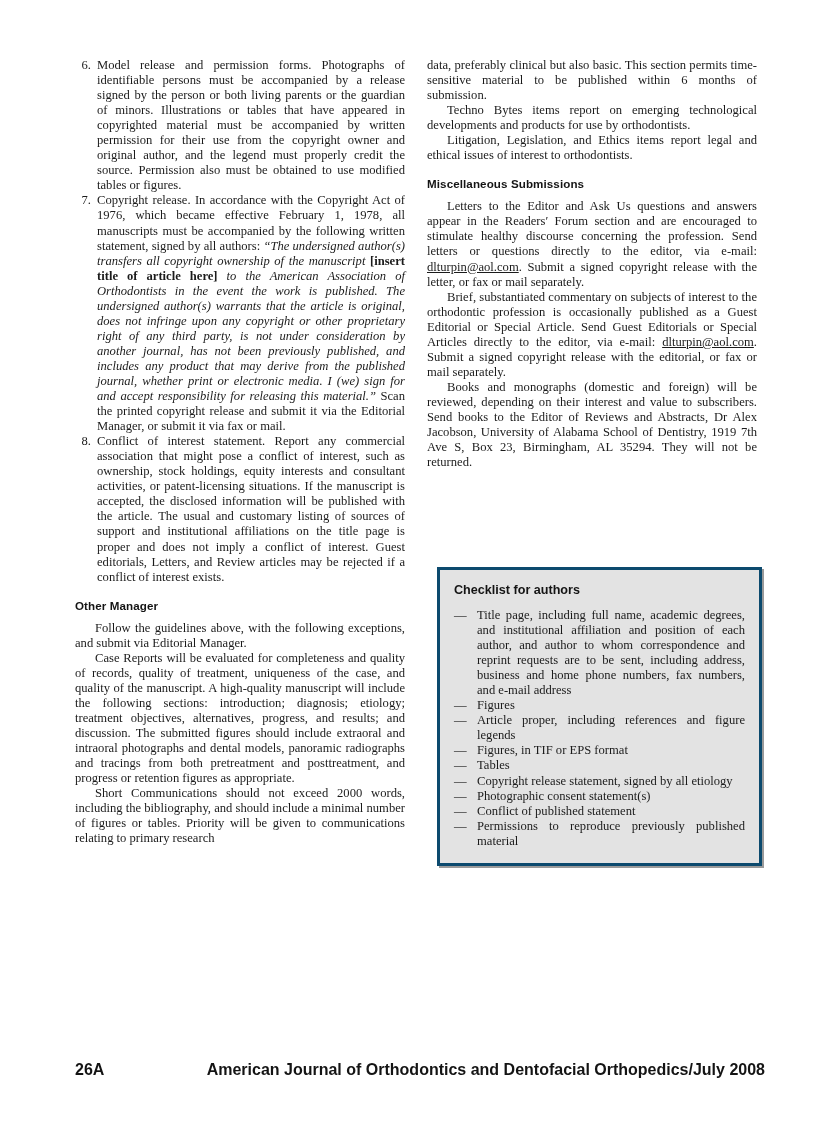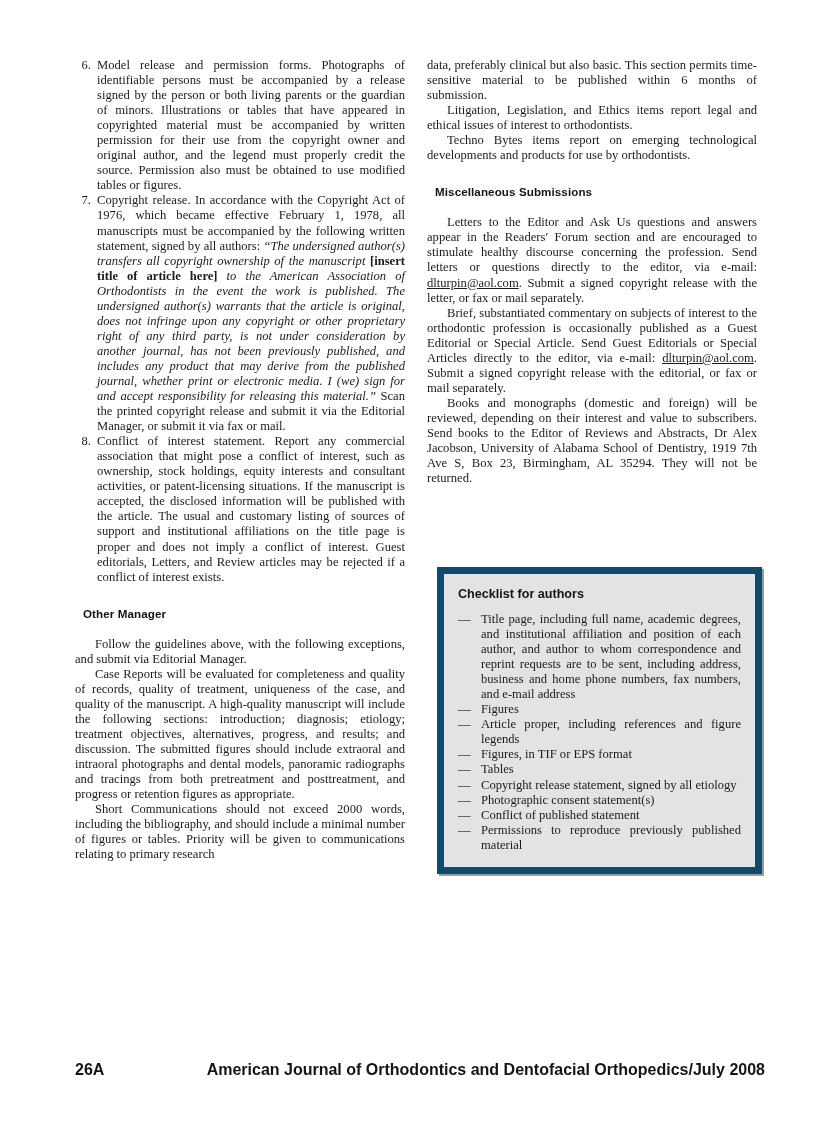--- a/index.html
+++ b/index.html
@@ -71,42 +71,42 @@
   .quote-bold {
     font-style: normal;
     font-weight: bold;
   }
 
   h2.sec-head {
     font-family: "Liberation Sans", "DejaVu Sans", sans-serif;
     font-size: 11.6px;
     font-weight: bold;
     line-height: 14px;
-    margin: 8px;
+    margin: 0;
     color: #141414;
     letter-spacing: 0.1px;
   }
   .gap-before-head { height: 14px; }
   .gap-after-head  { height: 8px; }
   .para-indent { text-indent: 20px; }
 
   a.email {
     color: #1b1b1b;
     text-decoration: underline;
   }
 
   
   .checklist-box {
     position: absolute;
     left: 437px;
     top: 567px;
     width: 325px;
     box-sizing: border-box;
     background: #e3e3e3;
-    border: 7px solid #0c4a6e;
+    border: 3px solid #0c4a6e;
     box-shadow: 2px 2px 0 0 #9a9a9a;
     padding: 13px 14px 14px 14px;
   }
   .checklist-title {
     font-family: "Liberation Sans", "DejaVu Sans", sans-serif;
     font-size: 12.6px;
     font-weight: bold;
     line-height: 15px;
     margin: 0 0 10px 0;
     color: #141414;
@@ -188,22 +188,22 @@
       <div class="gap-after-head"></div>
 
       <p class="para-indent">Follow the guidelines above, with the following exceptions, and submit via Editorial Manager.</p>
       <p class="para-indent">Case Reports will be evaluated for completeness and quality of records, quality of treatment, uniqueness of the case, and quality of the manuscript. A high-quality manuscript will include the following sections: introduction; diagnosis; etiology; treatment objectives, alternatives, progress, and results; and discussion. The submitted figures should include extraoral and intraoral photographs and dental models, panoramic radiographs and tracings from both pretreatment and posttreatment, and progress or retention figures as appropriate.</p>
       <p class="para-indent">Short Communications should not exceed 2000 words, including the bibliography, and should include a minimal number of figures or tables. Priority will be given to communications relating to primary research</p>
     </div>
 
     <div class="col col-right">
 
       <p>data, preferably clinical but also basic. This section permits time-sensitive material to be published within 6 months of submission.</p>
+      <p class="para-indent">Techno Bytes items report on emerging technological developments and products for use by orthodontists.</p>
       <p class="para-indent">Litigation, Legislation, and Ethics items report legal and ethical issues of interest to orthodontists.</p>
-      <p class="para-indent">Techno Bytes items report on emerging technological developments and products for use by orthodontists.</p>
 
       <div class="gap-before-head"></div>
       <h2 class="sec-head">Miscellaneous Submissions</h2>
       <div class="gap-after-head"></div>
 
       <p class="para-indent"><span>Letters to the Editor and Ask Us questions and answers appear in the Readersʹ Forum section and are encouraged to stimulate healthy discourse concerning the profession. Send letters or questions directly to the editor, via e-mail: </span><a class="email" href="#">dlturpin@aol.com</a><span>. Submit a signed copyright release with the letter, or fax or mail separately.</span></p>
 
       <p class="para-indent"><span>Brief, substantiated commentary on subjects of interest to the orthodontic profession is occasionally published as a Guest Editorial or Special Article. Send Guest Editorials or Special Articles directly to the editor, via e-mail: </span><a class="email" href="#">dlturpin@aol.com</a><span>. Submit a signed copyright release with the editorial, or fax or mail separately.</span></p>
 
       <p class="para-indent">Books and monographs (domestic and foreign) will be reviewed, depending on their interest and value to subscribers. Send books to the Editor of Reviews and Abstracts, Dr Alex Jacobson, University of Alabama School of Dentistry, 1919 7th Ave S, Box 23, Birmingham, AL 35294. They will not be returned.</p>

